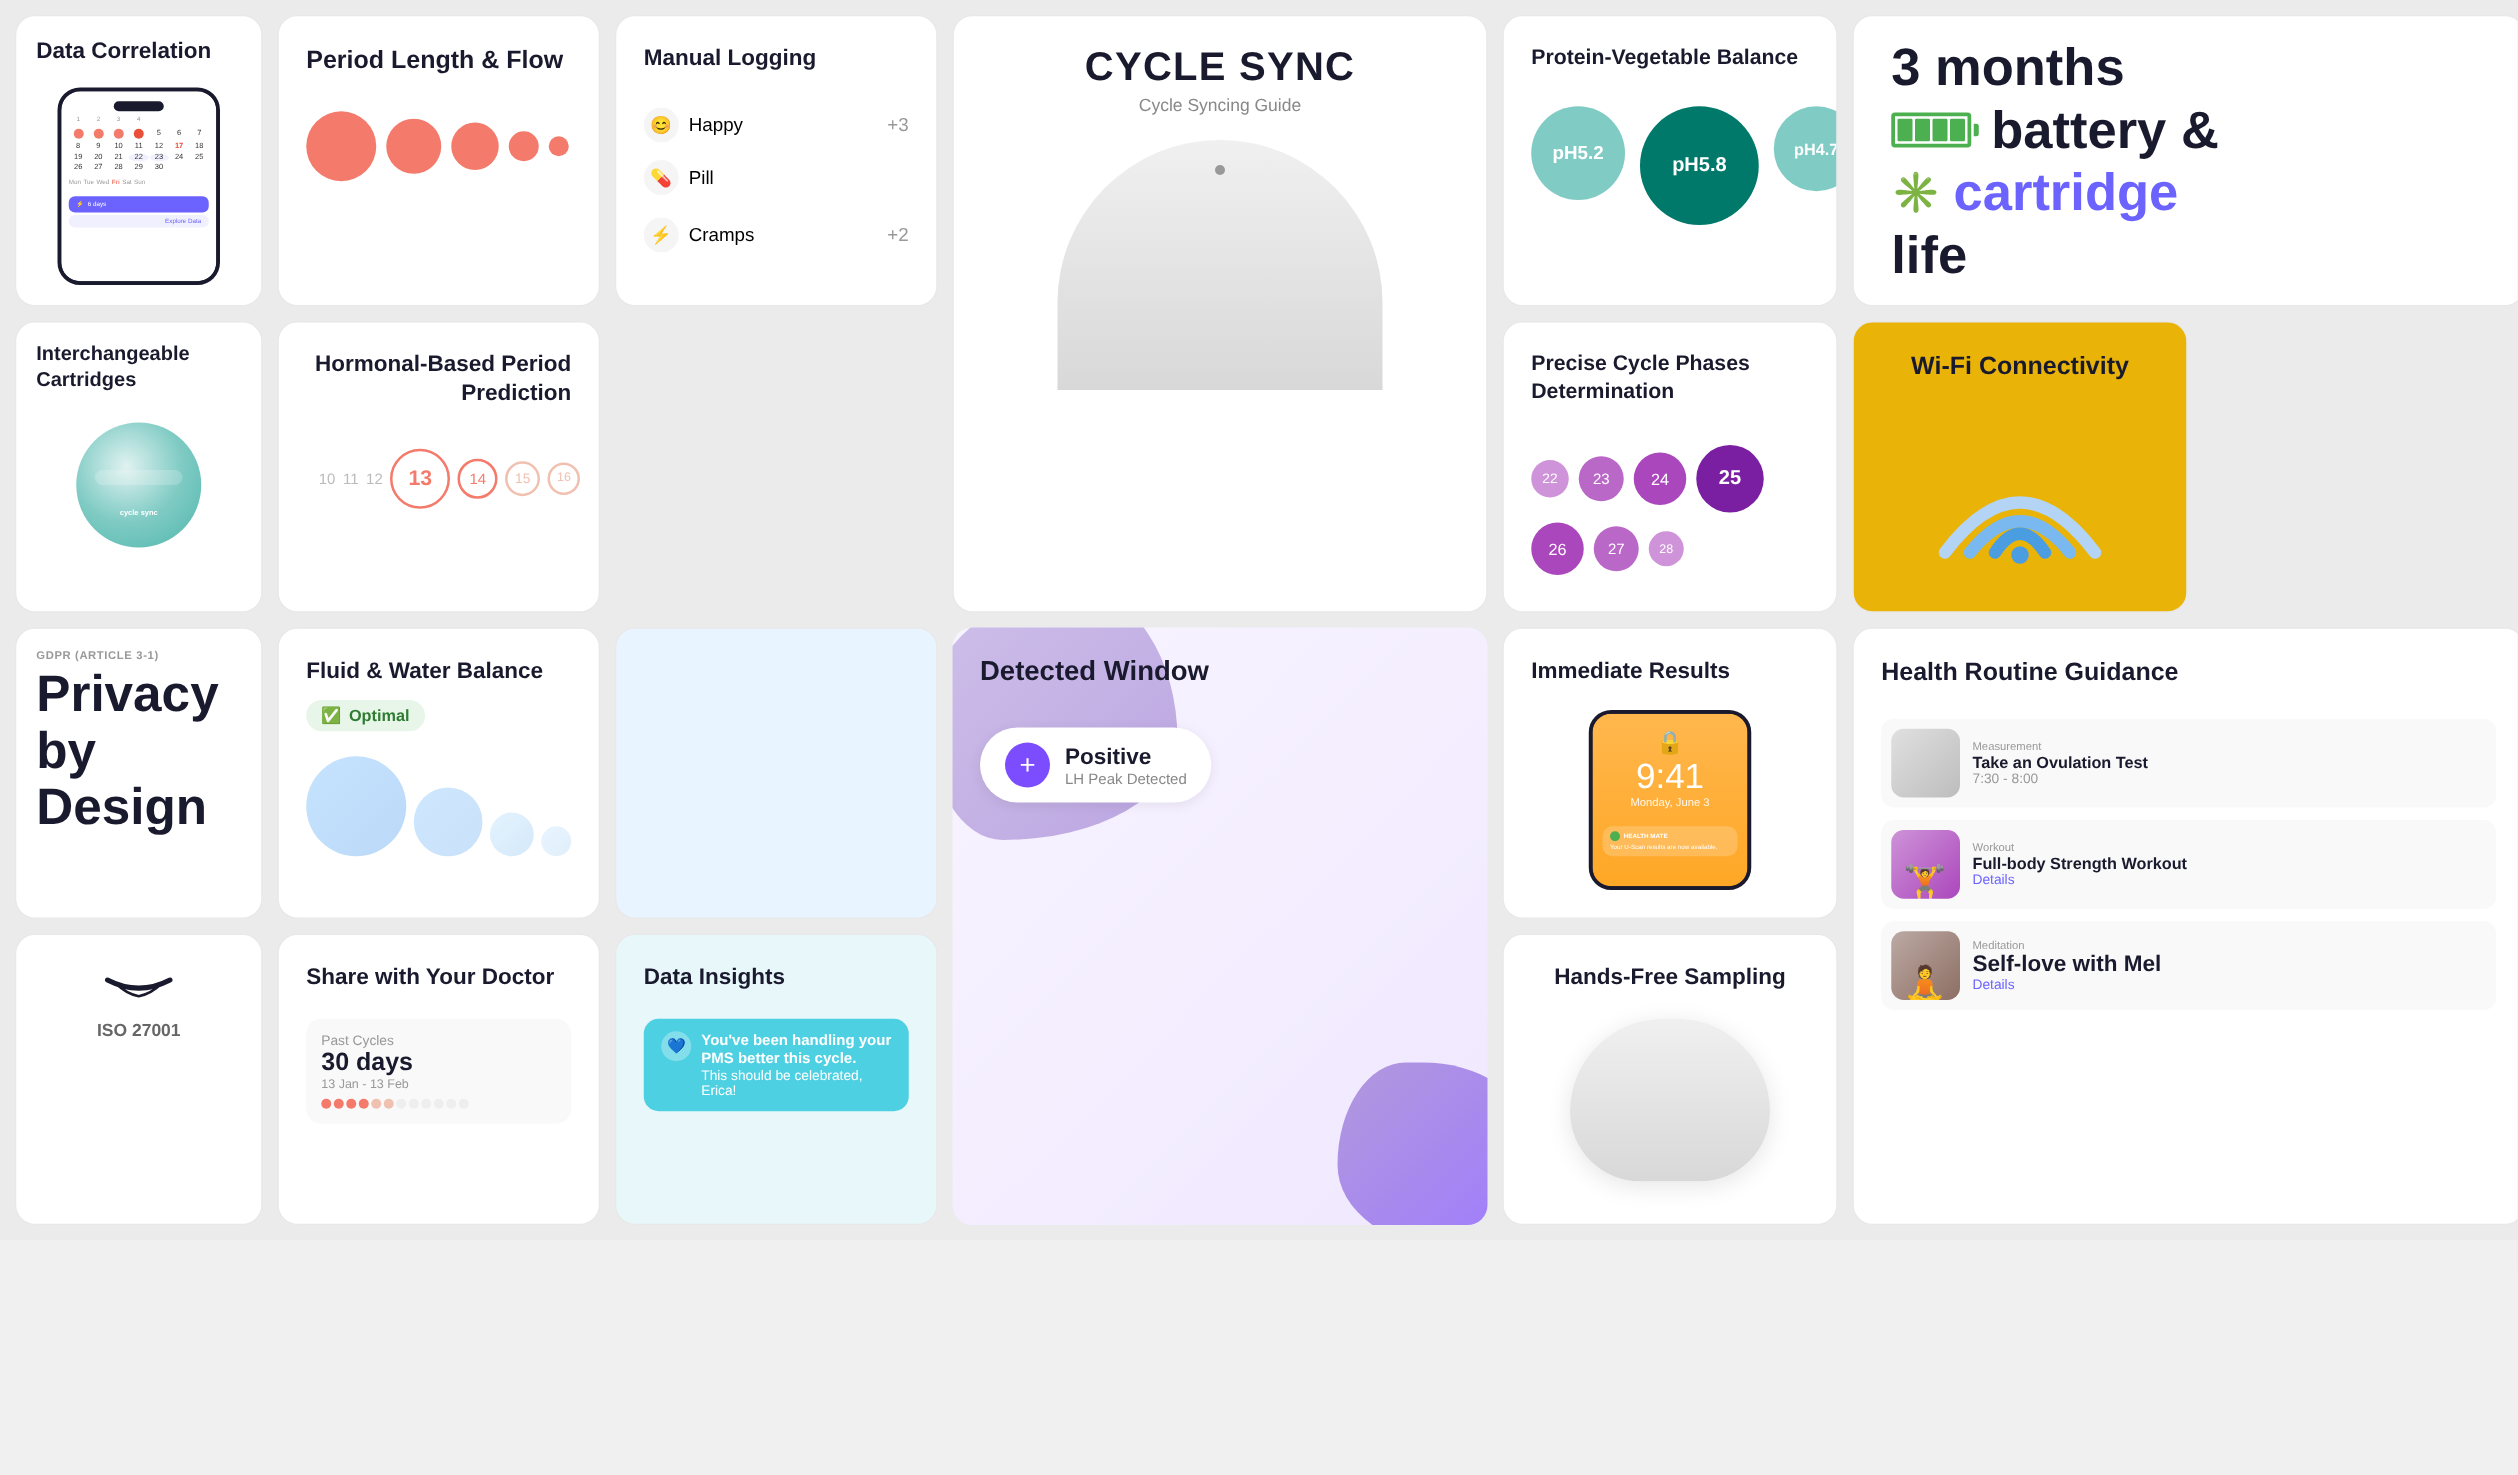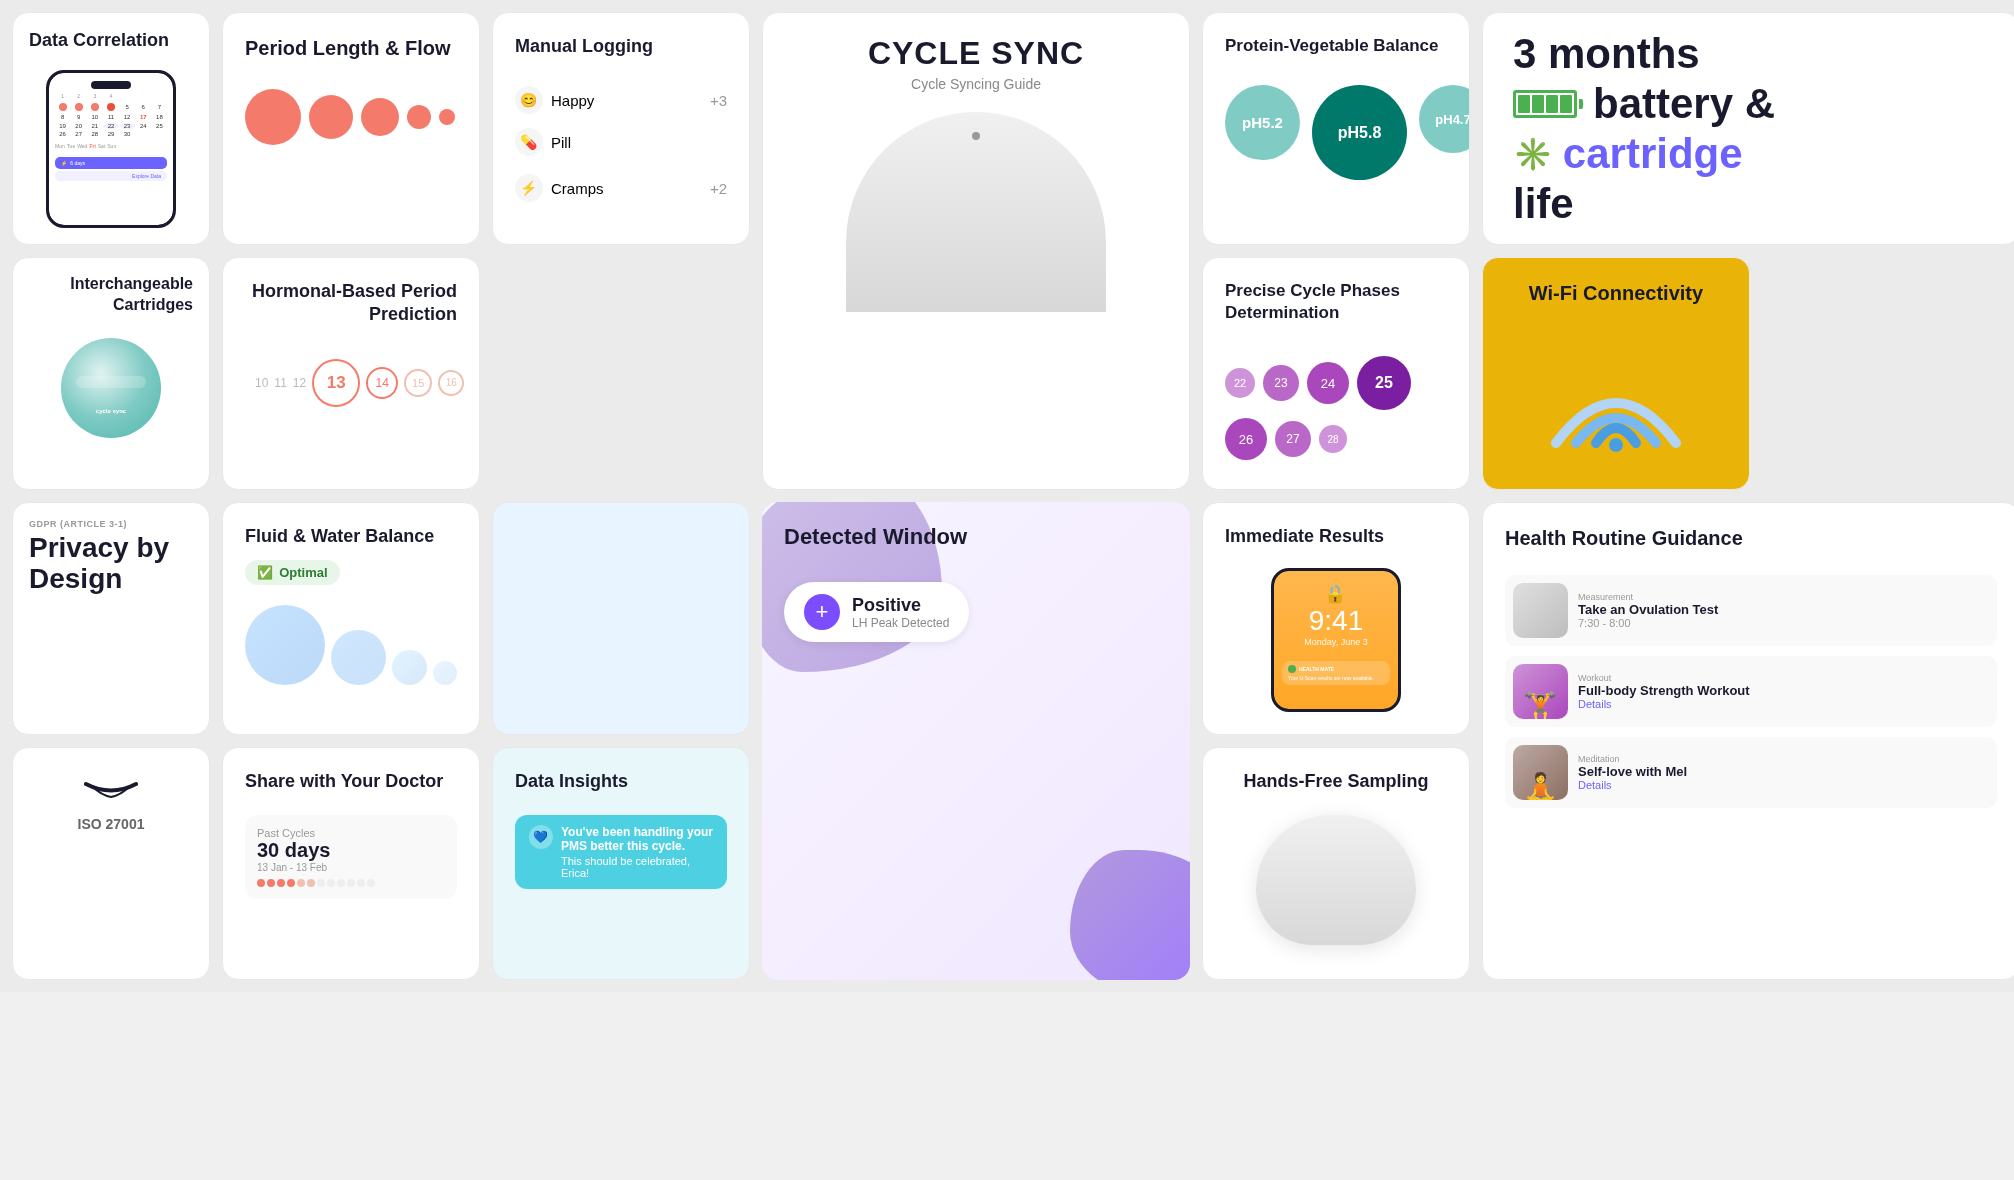--- a/index.html
+++ b/index.html
@@ -57,21 +57,21 @@
       margin: 0 auto 4px;
     }
     .gdpr-label {
       font-size: 9px;
       color: #999;
       font-weight: 600;
       letter-spacing: 0.5px;
       margin-bottom: 4px;
     }
     .privacy-title {
-      font-size: 28px;
+      font-size: 41px;
       font-weight: 800;
       color: #1a1a2e;
       line-height: 1.1;
     }
 
     
     .iso-card {
       grid-column: 1;
       grid-row: 4;
       background: #fff;
@@ -611,21 +611,21 @@
       <svg width="140" height="90" viewBox="0 0 140 90">
         <path d="M10 70 Q70 -10 130 70" fill="none" stroke="#b3d4f5" stroke-width="10" stroke-linecap="round"></path>
         <path d="M30 70 Q70 20 110 70" fill="none" stroke="#7ab8f0" stroke-width="10" stroke-linecap="round"></path>
         <path d="M50 70 Q70 40 90 70" fill="none" stroke="#4a9de0" stroke-width="10" stroke-linecap="round"></path>
         <circle cx="70" cy="72" r="7" fill="#4a9de0"></circle>
       </svg>
     </div>
   </div>
 
   <div class="card" style="grid-column:1; grid-row:2; padding:16px;">
-    <span class="card-title" style="font-size:16px;text-align:right;width:100%;">Interchangeable Cartridges</span>
+    <span class="card-title" style="font-size:16px;text-align:left;width:100%;">Interchangeable Cartridges</span>
     <div style="width:100px;height:100px;border-radius:50%;background:radial-gradient(circle at 40% 35%, #e0f2f1, #80cbc4, #4db6ac);margin:10px auto 0;display:flex;align-items:center;justify-content:center;position:relative;overflow:hidden;">
       <div style="position:absolute;bottom:24px;left:50%;transform:translateX(-50%);text-align:center;">
         <div style="font-size:6px;color:#fff;font-weight:600;">cycle sync</div>
       </div>
       <div style="width:70px;height:12px;background:rgba(255,255,255,0.2);border-radius:6px;position:absolute;top:38px;"></div>
     </div>
   </div>
 
   <div class="card" style="grid-column:2; grid-row:3;">
     <span class="card-title">Fluid &amp; Water Balance</span>
@@ -754,20 +754,20 @@
           <div style="font-size:11px;color:#6c63ff;">Details</div>
         </div>
       </div>
 
       <div class="health-item">
         <div style="width:55px;height:55px;border-radius:10px;background:linear-gradient(135deg,#bcaaa4,#8d6e63);flex-shrink:0;overflow:hidden;display:flex;align-items:flex-end;justify-content:center;">
           <div style="font-size:28px;margin-bottom:-4px;">🧘</div>
         </div>
         <div>
           <div style="font-size:9px;color:#999;">Meditation</div>
-          <div style="font-size:13px;font-weight:600;color:#1a1a2e;">Self-love with Mel</div>
+          <div style="font-size:18px;font-weight:600;color:#1a1a2e;">Self-love with Mel</div>
           <div style="font-size:11px;color:#6c63ff;">Details</div>
         </div>
       </div>
     </div>
   </div>
 
 </div>
 
 </body></html>

